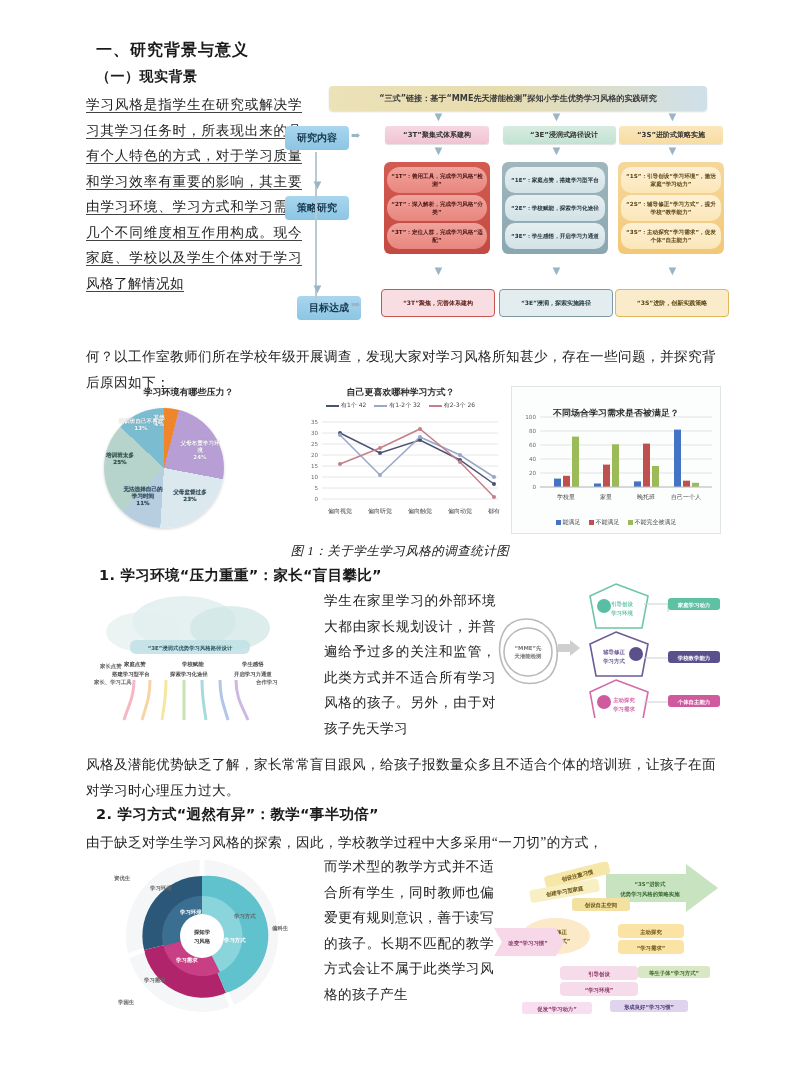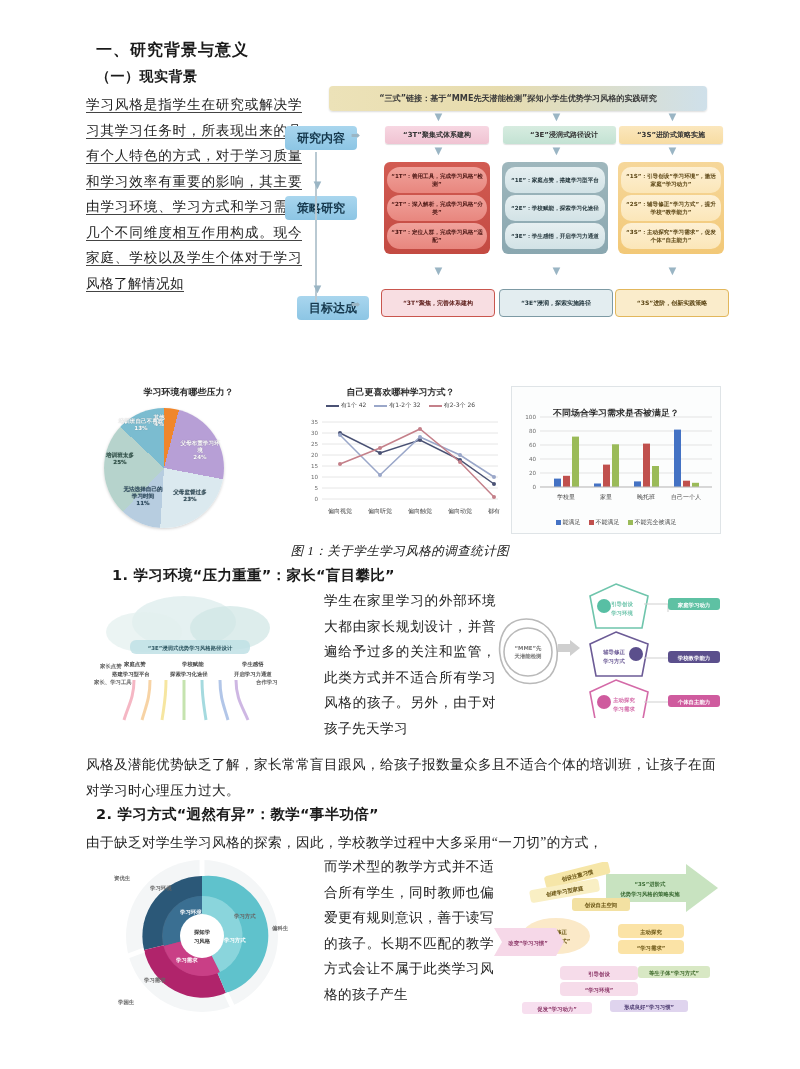--- a/index.html
+++ b/index.html
@@ -29,24 +29,24 @@
   
   .fig-top{position:absolute;left:285px;top:86px;width:432px;height:245px;}
   .banner{
     position:absolute;left:44px;top:0;width:378px;height:25px;border-radius:4px;
     background:linear-gradient(90deg,#ece2b8 0%,#e7dcae 45%,#cfe0ea 100%);
     display:flex;align-items:center;justify-content:center;
     font-family:"DejaVu Sans","Liberation Sans",sans-serif;font-weight:bold;font-size:8.1px;color:#3a3a3a;
     box-shadow:0 1px 2px rgba(0,0,0,.14);white-space:nowrap;
   }
   .lbl-blue{
-    position:absolute;width:72px;height:24px;border-radius:4px;
+    position:absolute;width:64px;height:24px;border-radius:4px;
     background:linear-gradient(180deg,#a9d6ee,#8cc5e4);
     display:flex;align-items:center;justify-content:center;
-    font-family:"DejaVu Sans","Liberation Sans",sans-serif;font-weight:bold;font-size:12px;color:#15384d;
+    font-family:"DejaVu Sans","Liberation Sans",sans-serif;font-weight:bold;font-size:10px;color:#15384d;
   }
   .colhead{
     position:absolute;width:104px;height:18px;border-radius:3px;
     display:flex;align-items:center;justify-content:center;
     font-family:"DejaVu Sans","Liberation Sans",sans-serif;font-weight:bold;font-size:7px;color:#333;
     box-shadow:0 1px 1px rgba(0,0,0,.12);
   }
   .ch-r{background:linear-gradient(180deg,#f7d7e2,#f0c3d2);}
   .ch-g{background:linear-gradient(180deg,#d7ece0,#c3e2d3);}
   .ch-y{background:linear-gradient(180deg,#fbe7bd,#f7dca2);}
@@ -173,20 +173,21 @@
     <div class="arw arw-v" style="left:381px;top:58px;">▼</div>
     <div class="stackbox sb-y" style="left:333px;top:76px;">
       <div class="cell cell-y">“1S”：引导创设“学习环境”，激活家庭“学习动力”</div>
       <div class="cell cell-y">“2S”：辅导修正“学习方式”，提升学校“教学能力”</div>
       <div class="cell cell-y">“3S”：主动探究“学习需求”，促发个体“自主能力”</div>
     </div>
     <div class="arw arw-v" style="left:381px;top:178px;">▼</div>
     <div class="goal goal-y" style="left:330px;top:203px;">“3S”进阶，创新实践策略</div>
   </div>
 
+  <div class="fullw para" style="top:344px;">何？以工作室教师们所在学校年级开展调查，发现大家对学习风格所知甚少，存在一些问题，并探究背后原因如下：</div>
 
   <div class="charts">
 
     <div class="pie-wrap">
       <div class="chart-title">学习环境有哪些压力？</div>
       <div class="pie"></div>
       <div class="pie-lbl" style="left:58px;top:28px;width:30px;">
         <span>其他</span><br><span>4</span>%
       </div>
       <div class="pie-lbl" style="left:92px;top:54px;width:44px;color:#ffffff;">
@@ -340,21 +341,21 @@
             <span>不能完全被满足</span>
           </span>
       </div>
     </div>
   </div>
 
   <div style="position:absolute;left:0;top:543px;width:800px;">
     <div class="caption">图 1：关于学生学习风格的调查统计图</div>
   </div>
 
-  <div class="sec-head" style="position:absolute;left:112px;top:566px;">1. 学习环境“压力重重”：家长“盲目攀比”</div>
+  <div class="sec-head" style="position:absolute;left:99px;top:566px;">1. 学习环境“压力重重”：家长“盲目攀比”</div>
 
   <div class="tree-wrap">
     <svg width="236" height="140">
       <ellipse cx="100" cy="34" rx="52" ry="26" fill="#dcecec" opacity=".75"></ellipse>
       <ellipse cx="146" cy="40" rx="40" ry="22" fill="#cfe6e4" opacity=".7"></ellipse>
       <ellipse cx="60" cy="44" rx="38" ry="20" fill="#e2efee" opacity=".7"></ellipse>
       <rect x="46" y="52" width="120" height="14" rx="6" fill="#bfe0e5" opacity=".85"></rect>
       <text x="106" y="62" text-anchor="middle" class="tag" fill="#2c5560" font-size="5">“3E”浸润式优势学习风格路径设计</text>
       <g font-size="4.6" fill="#4a4a4a" class="tag">
         <text x="40" y="78">家庭点赞</text>

